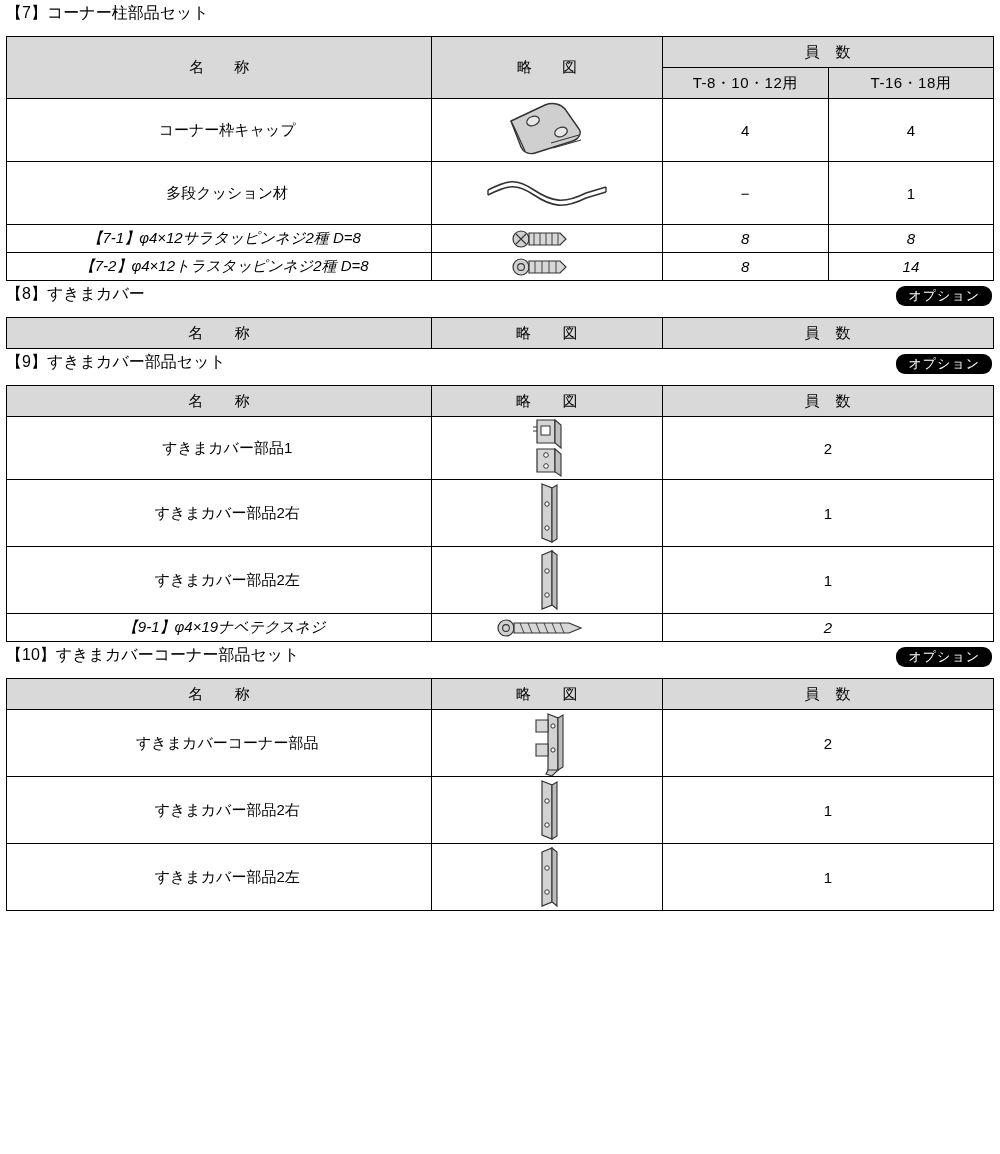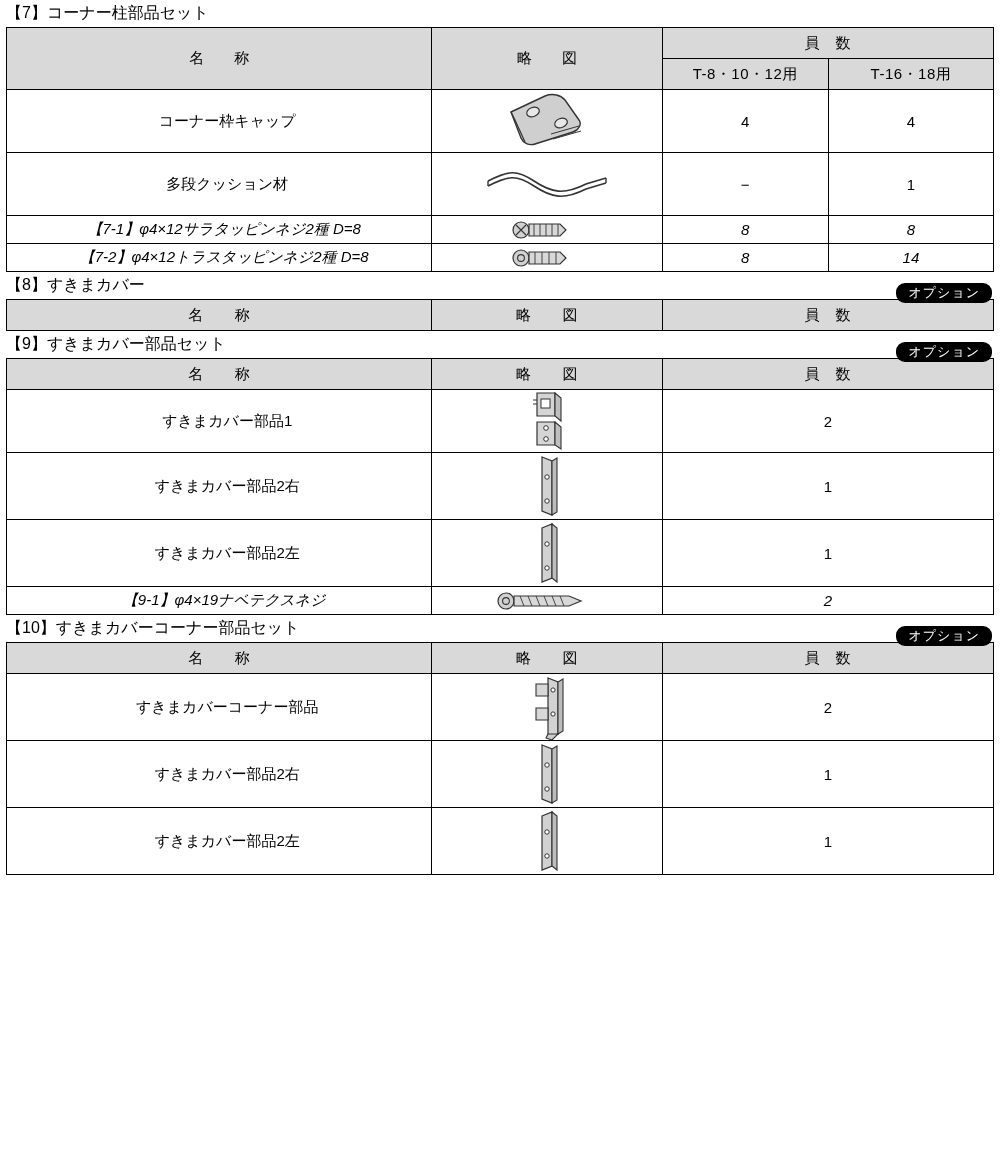--- a/index.html
+++ b/index.html
@@ -17,28 +17,28 @@
     overflow: hidden;
   }
   .page {
     width: 1000px;
     padding: 0;
     box-sizing: border-box;
   }
   .section-title {
     font-size: 16px;
     line-height: 22px;
-    padding: 2px 0 3px 6px;
+    padding: 2px 0 12px 6px;
     position: relative;
     white-space: nowrap;
   }
   .option-badge {
     position: absolute;
     right: 8px;
-    top: 11px;
+    top: 5px;
     background: #000;
     color: #fff;
     font-size: 13px;
     line-height: 17px;
     padding: 1px 12px 2px 12px;
     border-radius: 9px;
     letter-spacing: 1px;
   }
   table.parts {
     border-collapse: collapse;

